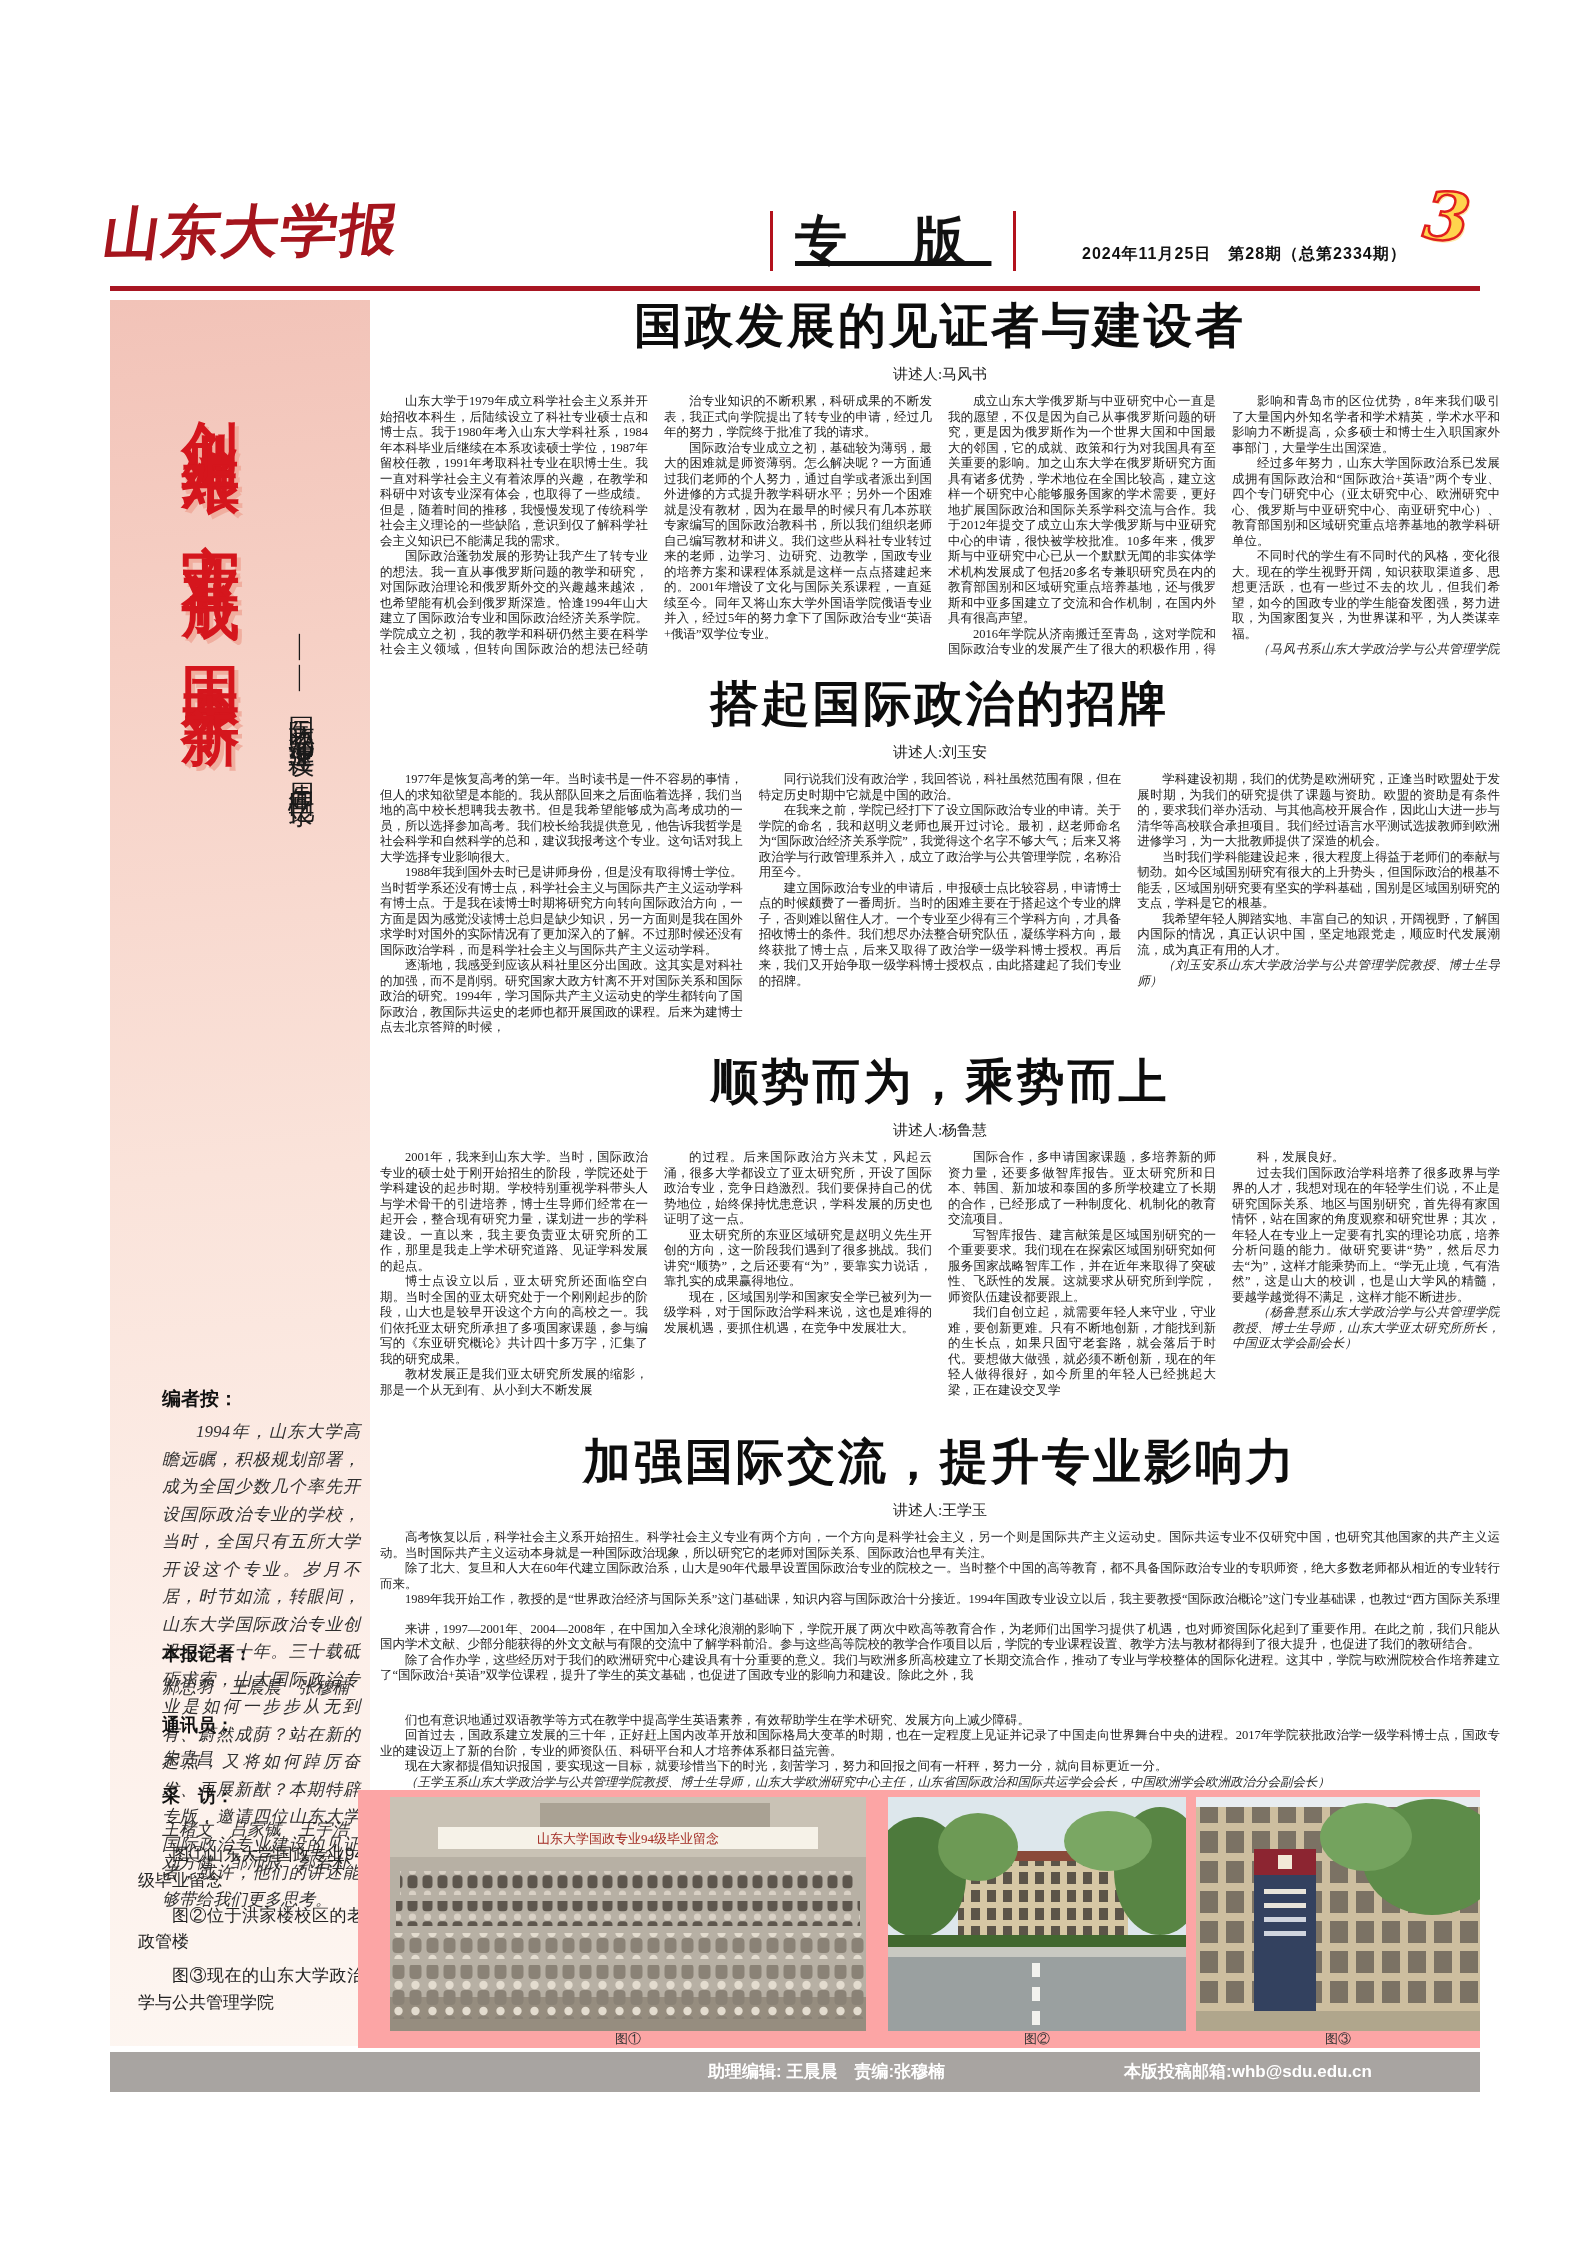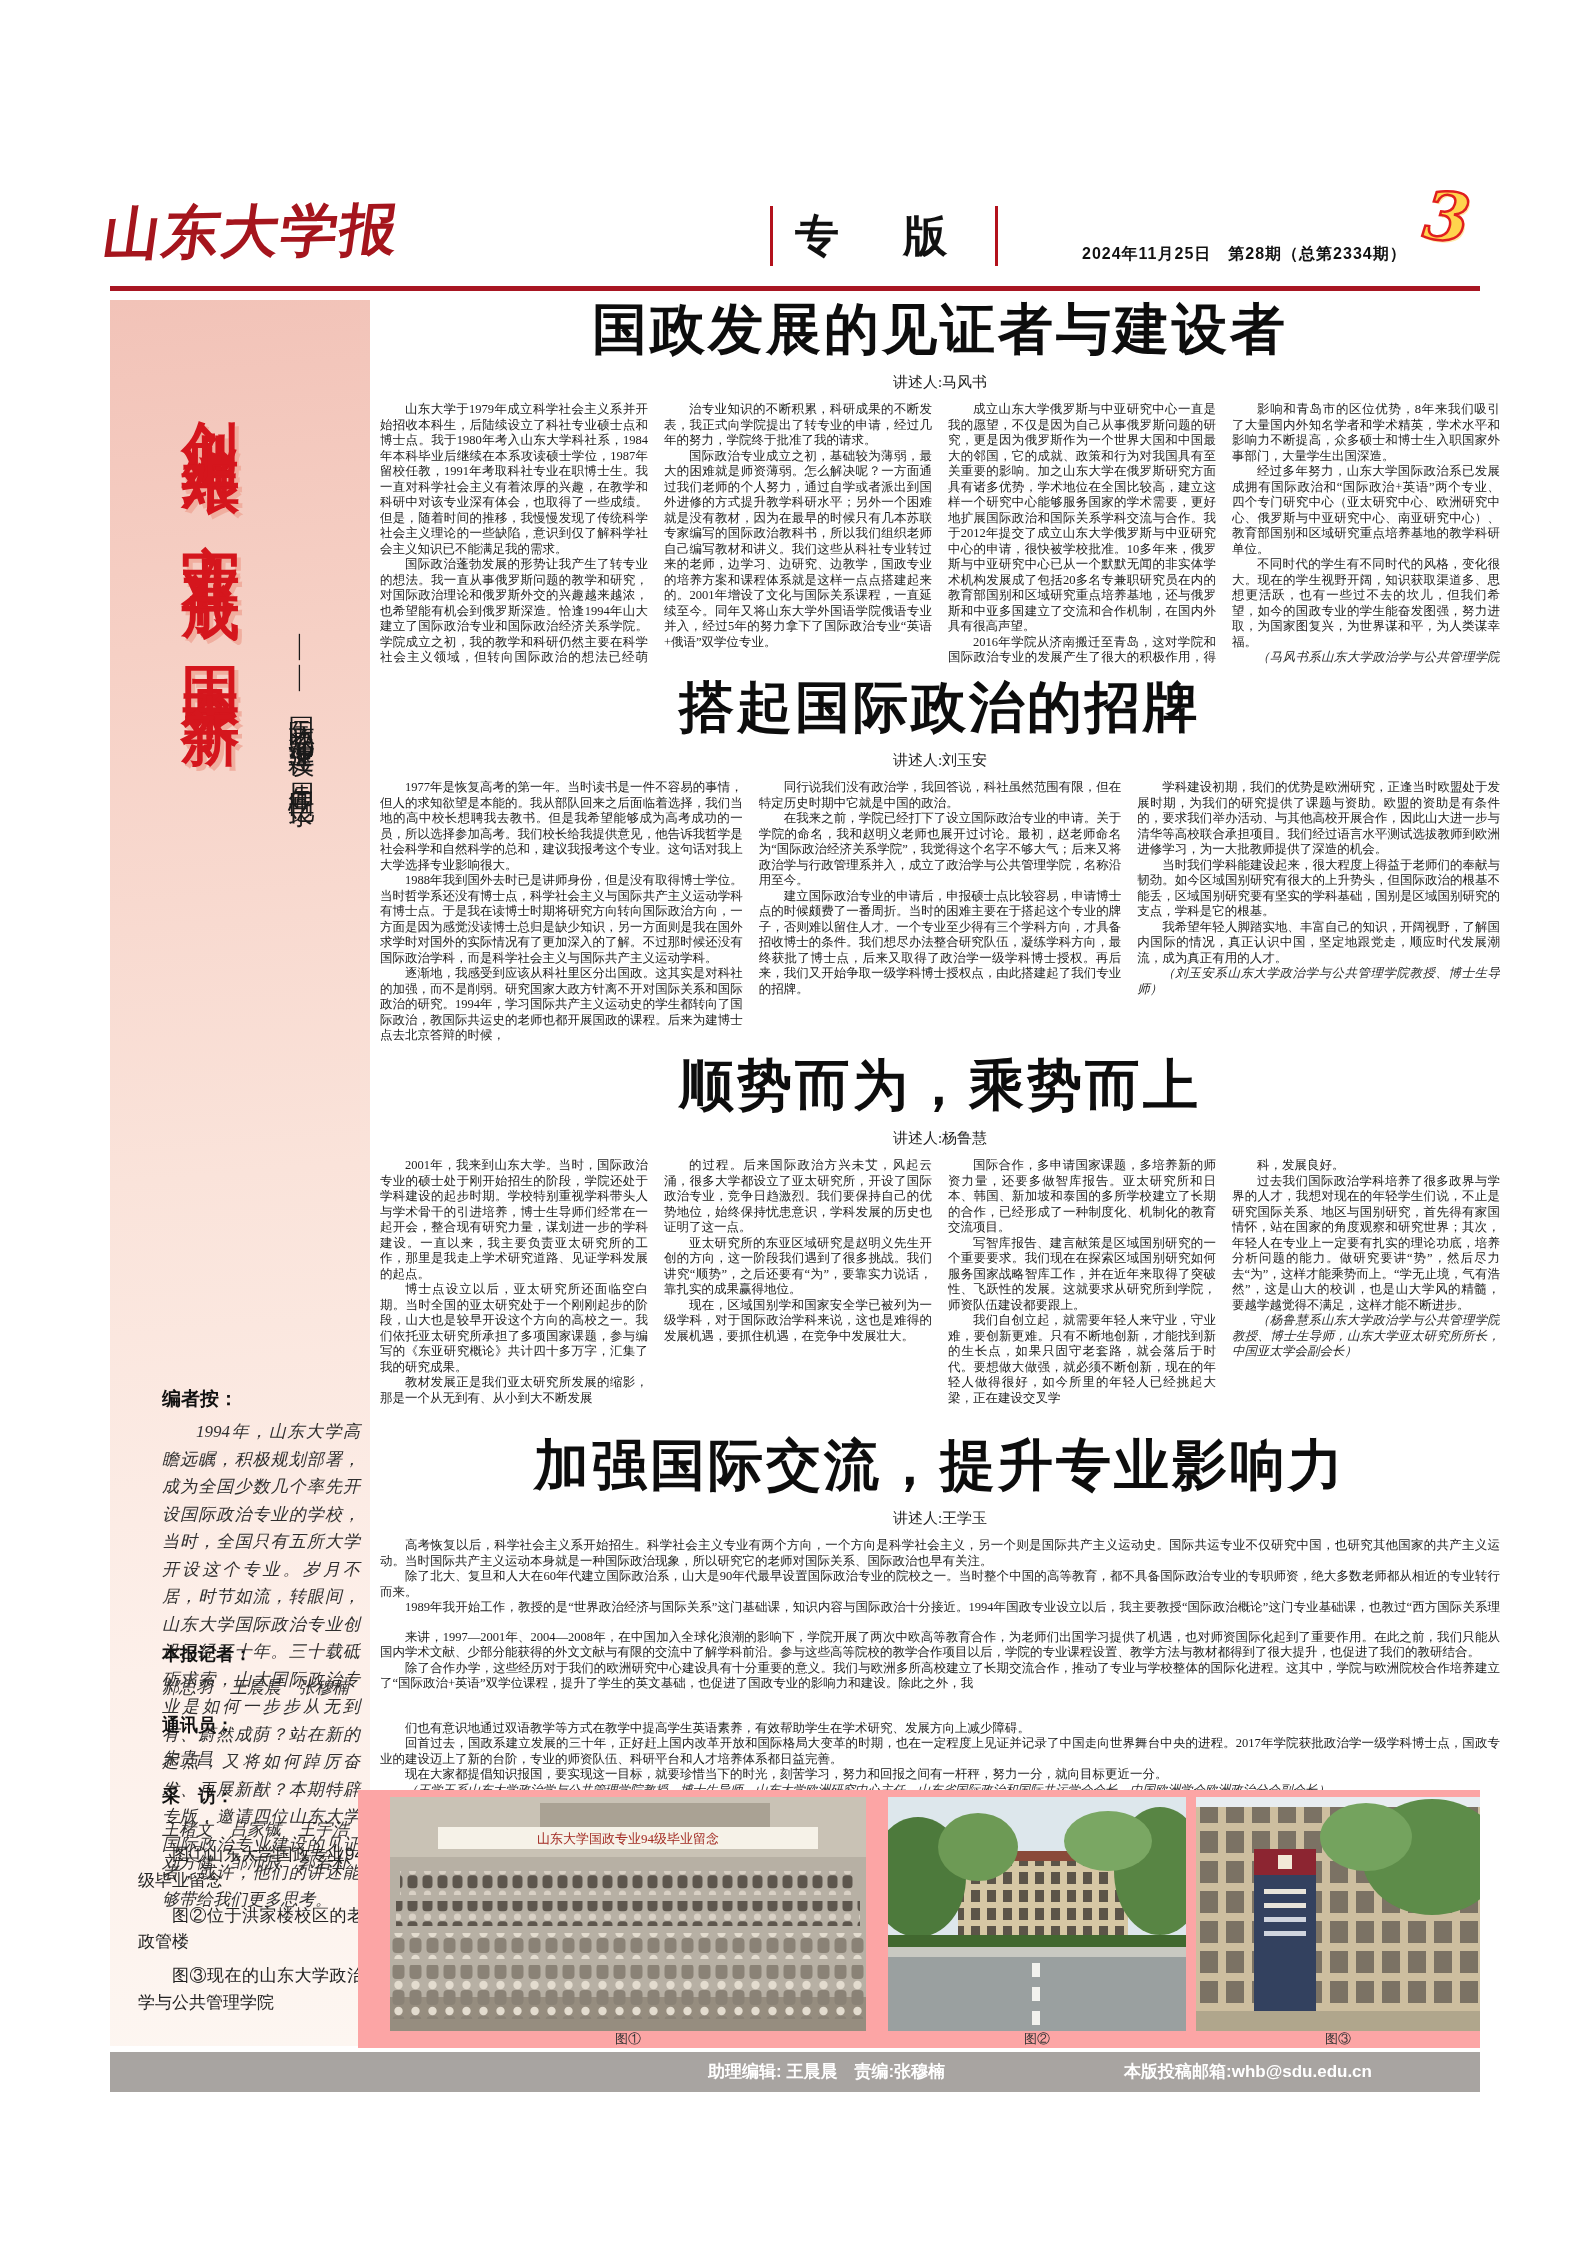--- a/index.html
+++ b/index.html
@@ -5,22 +5,22 @@
   html,body{margin:0;padding:0;background:#ffffff;}
   #page{position:relative;width:1587px;height:2245px;background:#ffffff;overflow:hidden;
         font-family:"Liberation Serif","DejaVu Serif",serif;color:#1a1a1a;}
 
   
   #masthead{position:absolute;left:104px;top:194px;font-size:57px;font-weight:900;
             color:#a5151d;transform:skewX(-9deg) rotate(-1deg);letter-spacing:2px;
             font-family:"Liberation Serif",serif;}
   #edition{position:absolute;left:770px;top:206px;display:flex;align-items:center;gap:22px;}
   #edition .bar{width:3px;height:60px;background:#b3121c;}
-  #edition .ed-text{font-size:44px;font-weight:900;letter-spacing:26px;color:#111;
-                    font-family:"Liberation Sans",sans-serif;}
+  #edition .ed-text{font-size:52px;font-weight:900;letter-spacing:26px;color:#111;
+                    font-family:"Liberation Sans",sans-serif;text-decoration:underline;}
   #dateline{position:absolute;left:1082px;top:244px;font-size:16px;font-weight:700;
             color:#111;font-family:"Liberation Sans",sans-serif;letter-spacing:1px;}
   #pagenum{position:absolute;left:1424px;top:178px;font-size:66px;font-weight:900;
            font-style:italic;color:#ffd44d;-webkit-text-stroke:2.5px #e01f1f;
            text-shadow:2px 2px 0 #ffe9a8;transform:rotate(6deg);
            font-family:"DejaVu Serif",serif;}
   #red-rule{position:absolute;left:110px;top:286px;width:1370px;height:5px;background:#a81622;}
 
   
   #sidebar-panel{position:absolute;left:110px;top:300px;width:260px;height:1746px;
@@ -40,21 +40,21 @@
   #staff-block{position:absolute;left:52px;top:1328px;width:198px;}
   #staff-block .staff-label{font-size:18px;font-weight:700;color:#111;
      font-family:"Liberation Sans",sans-serif;margin-top:14px;}
   #staff-block .staff-names{font-size:17px;font-style:italic;color:#2e2e2e;margin-top:10px;}
   #photo-notes{position:absolute;left:28px;top:1542px;width:226px;}
   #photo-notes .pnote{font-size:17px;line-height:1.55;color:#222;text-indent:2em;
      font-family:"Liberation Sans",sans-serif;margin-bottom:8px;text-align:justify;}
 
   
   .article{position:absolute;left:380px;width:1120px;}
-  .article .headline{margin:0;text-align:center;font-size:55px;font-weight:900;
+  .article .headline{margin:0;text-align:center;font-size:48px;font-weight:900;
      letter-spacing:3px;color:#0d0d0d;line-height:1.15;
      font-family:"Liberation Serif","DejaVu Serif",serif;}
   .article .byline{text-align:center;font-size:15px;color:#222;margin:12px 0 10px;}
   .cols{display:flex;gap:16px;}
   .col{flex:1;overflow:hidden;text-align:justify;font-size:12.5px;line-height:1.24;
        color:#1c1c1c;}
   .col p{margin:0;text-indent:2em;}
   .col p.credit{font-style:italic;color:#2a2a2a;}
   #article-1 .cols{height:262px;} #article-2 .cols{height:272px;}
   #article-3 .cols{height:282px;} #article-4 .cols{height:258px;flex-direction:column;}

